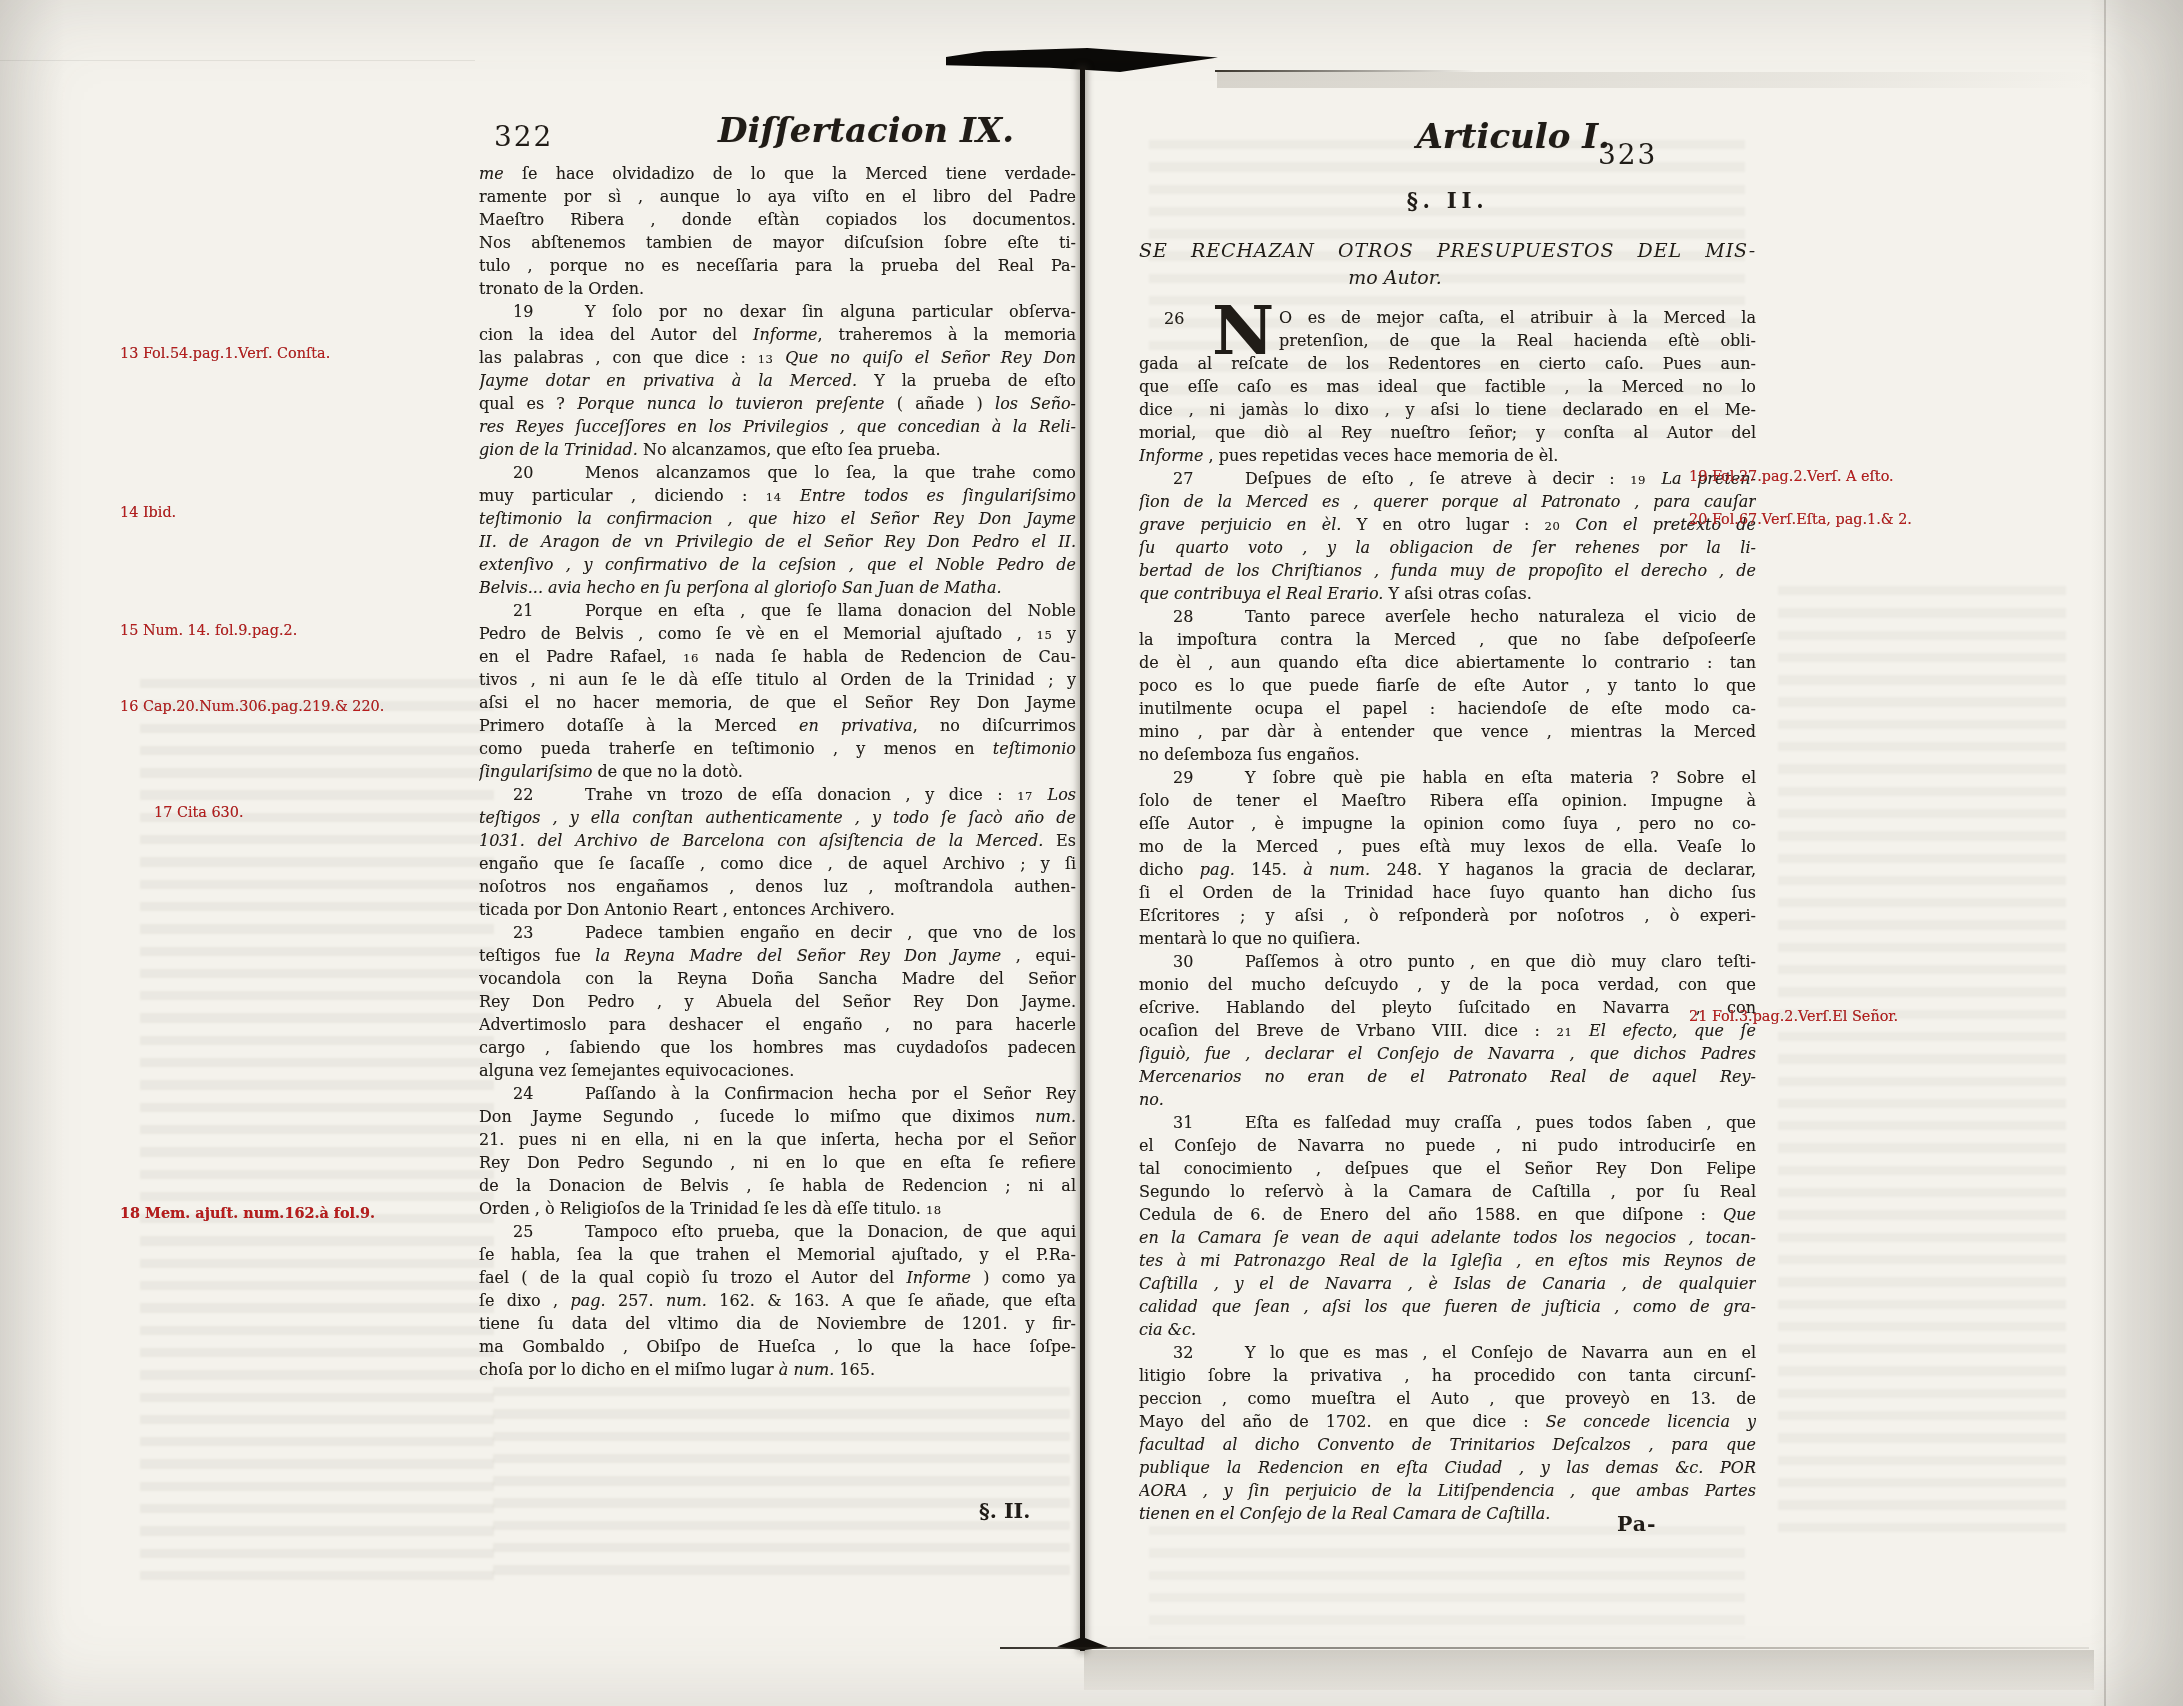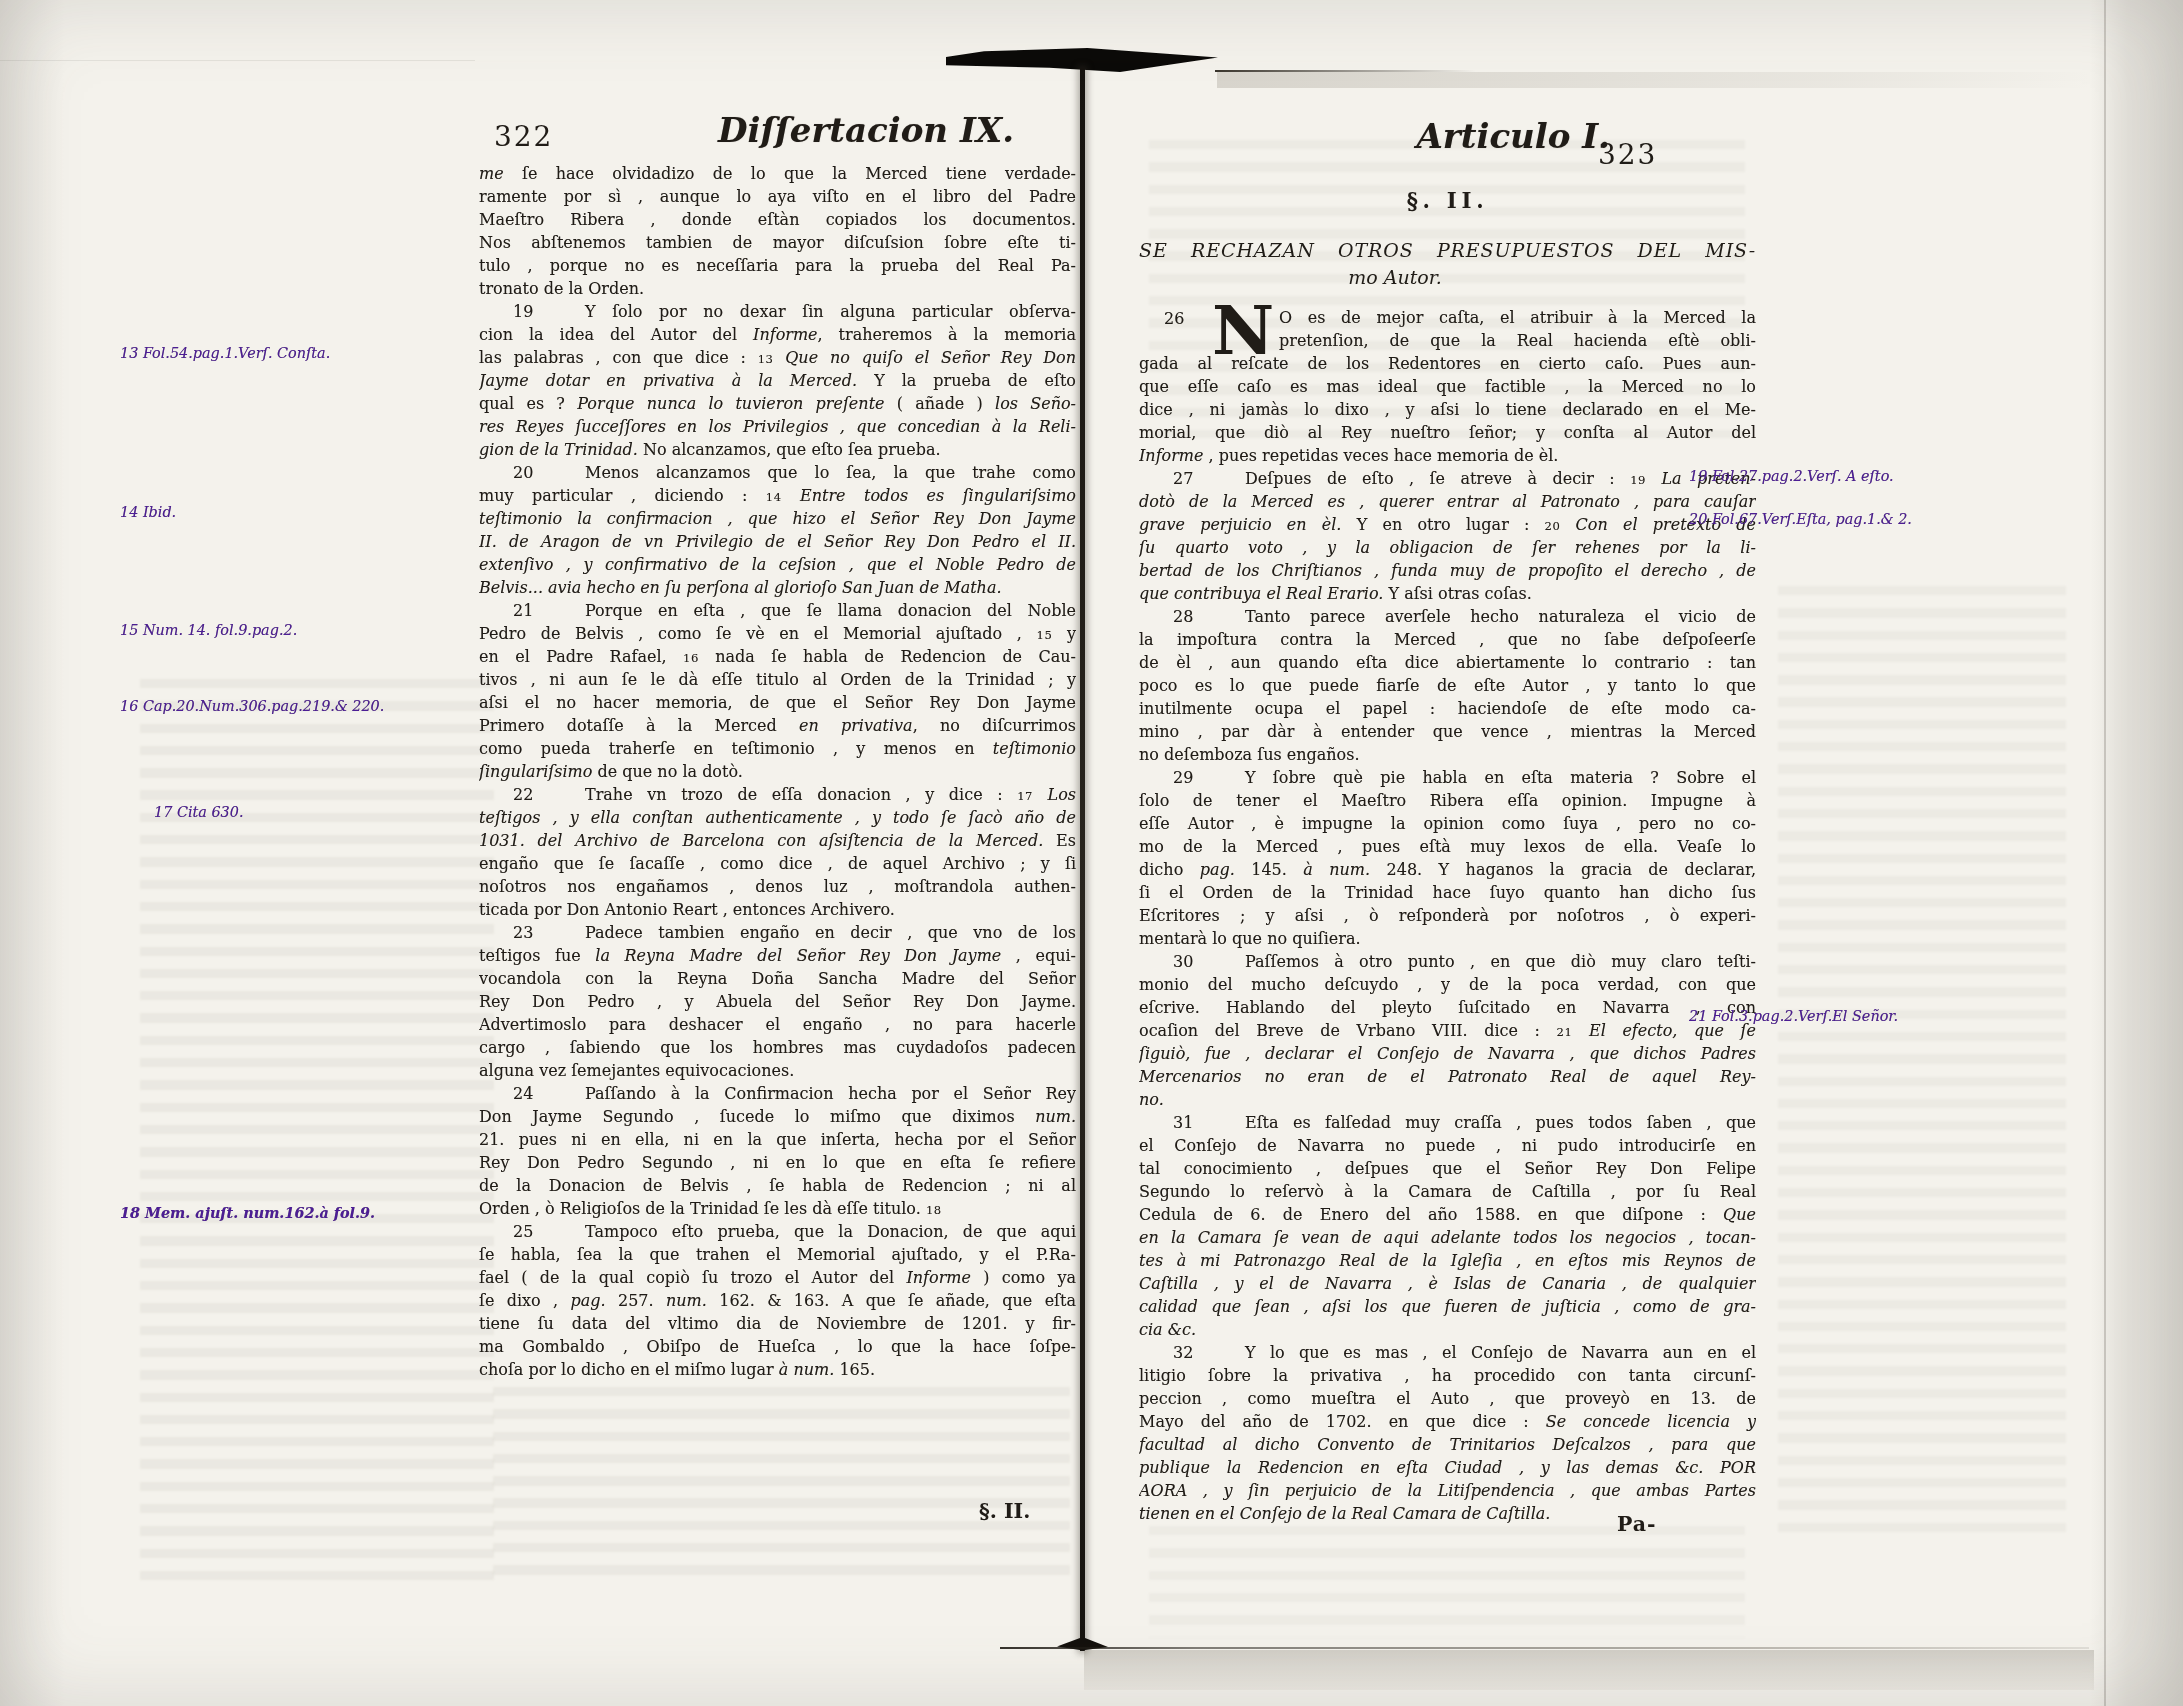--- a/index.html
+++ b/index.html
@@ -44,21 +44,21 @@
     font-size:21.4px;font-weight:bold;letter-spacing:4.7px;}
   .sec-title-1{position:absolute;left:1139px;top:239px;width:617px;font-style:italic;
     font-size:19px;letter-spacing:0.9px;text-align:justify;text-align-last:justify;height:24px;overflow:hidden;}
   .sec-title-2{position:absolute;left:1139px;top:266px;width:512px;text-align:center;
     font-style:italic;font-size:19px;}
   
   .catchword{position:absolute;font-size:20.5px;font-weight:bold;}
   .cw-left{left:979px;top:1499px;}
   .cw-right{left:1617px;top:1512px;letter-spacing:0.9px;}
   
-  .mn{position:absolute;font-style:italic;font-size:14.4px;color:#4c1d95;white-space:nowrap;
+  .mn{position:absolute;font-size:14.4px;color:#b91c1c;white-space:nowrap;
     text-shadow:0 0 0.5px rgba(43,40,35,.5);}
   .mn-l{left:120px;}
   .mn-r{left:1689px;}
   .mn13{top:345px;} .mn14{top:504px;} .mn15{top:622px;} .mn16{top:662px;margin-top:36px;}
   .mn17{top:804px;margin-left:34px;} .mn18{top:1204px;font-weight:bold;}
   .mn19{top:468px;} .mn20{top:511px;} .mn21{top:1008px;}
   
   .gutter-line{position:absolute;left:1080px;top:68px;width:5.1px;height:1583px;
     background:linear-gradient(180deg,#16130f 0%,#2a261f 55%,#16130f 100%);
     box-shadow:0 0 6.5px 2.8px rgba(60,54,45,.35);}
@@ -200,21 +200,21 @@
           <div class="line dc-ind">O es de mejor caſta, el atribuir à la Merced la</div>
           <div class="line dc-ind">pretenſion, de que la Real hacienda eſtè obli-</div>
           <div class="line">gada al reſcate de los Redentores en cierto caſo. Pues aun-</div>
           <div class="line">que eſſe caſo es mas ideal que factible , la Merced no lo</div>
           <div class="line">dice , ni jamàs lo dixo , y aſsi lo tiene declarado en el Me-</div>
           <div class="line">morial, que diò al Rey nueſtro ſeñor; y conſta al Autor del</div>
           <div class="line last"><span class="it">Informe</span> , pues repetidas veces hace memoria de èl.</div>
         </div>
         <div class="para">
           <div class="line"><span class="pnum">27</span>Deſpues de eſto , ſe atreve à decir : <span class="fn">19</span> <span class="it">La preten-</span></div>
-          <div class="line"><span class="it">dotò de la Merced es , querer entrar al Patronato , para cauſar</span></div>
+          <div class="line"><span class="it">ſion de la Merced es , querer porque al Patronato , para cauſar</span></div>
           <div class="line"><span class="it">grave perjuicio en èl.</span> Y en otro lugar : <span class="fn">20</span> <span class="it">Con el pretexto de</span></div>
           <div class="line"><span class="it">ſu quarto voto , y la obligacion de ſer rehenes por la li-</span></div>
           <div class="line"><span class="it">bertad de los Chriſtianos , funda muy de propoſito el derecho , de</span></div>
           <div class="line last"><span class="it">que contribuya el Real Erario.</span> Y aſsi otras coſas.</div>
         </div>
         <div class="para">
           <div class="line"><span class="pnum">28</span>Tanto parece averſele hecho naturaleza el vicio de</div>
           <div class="line">la impoſtura contra la Merced , que no ſabe deſpoſeerſe</div>
           <div class="line">de èl , aun quando eſta dice abiertamente lo contrario : tan</div>
           <div class="line">poco es lo que puede fiarſe de eſte Autor , y tanto lo que</div>

